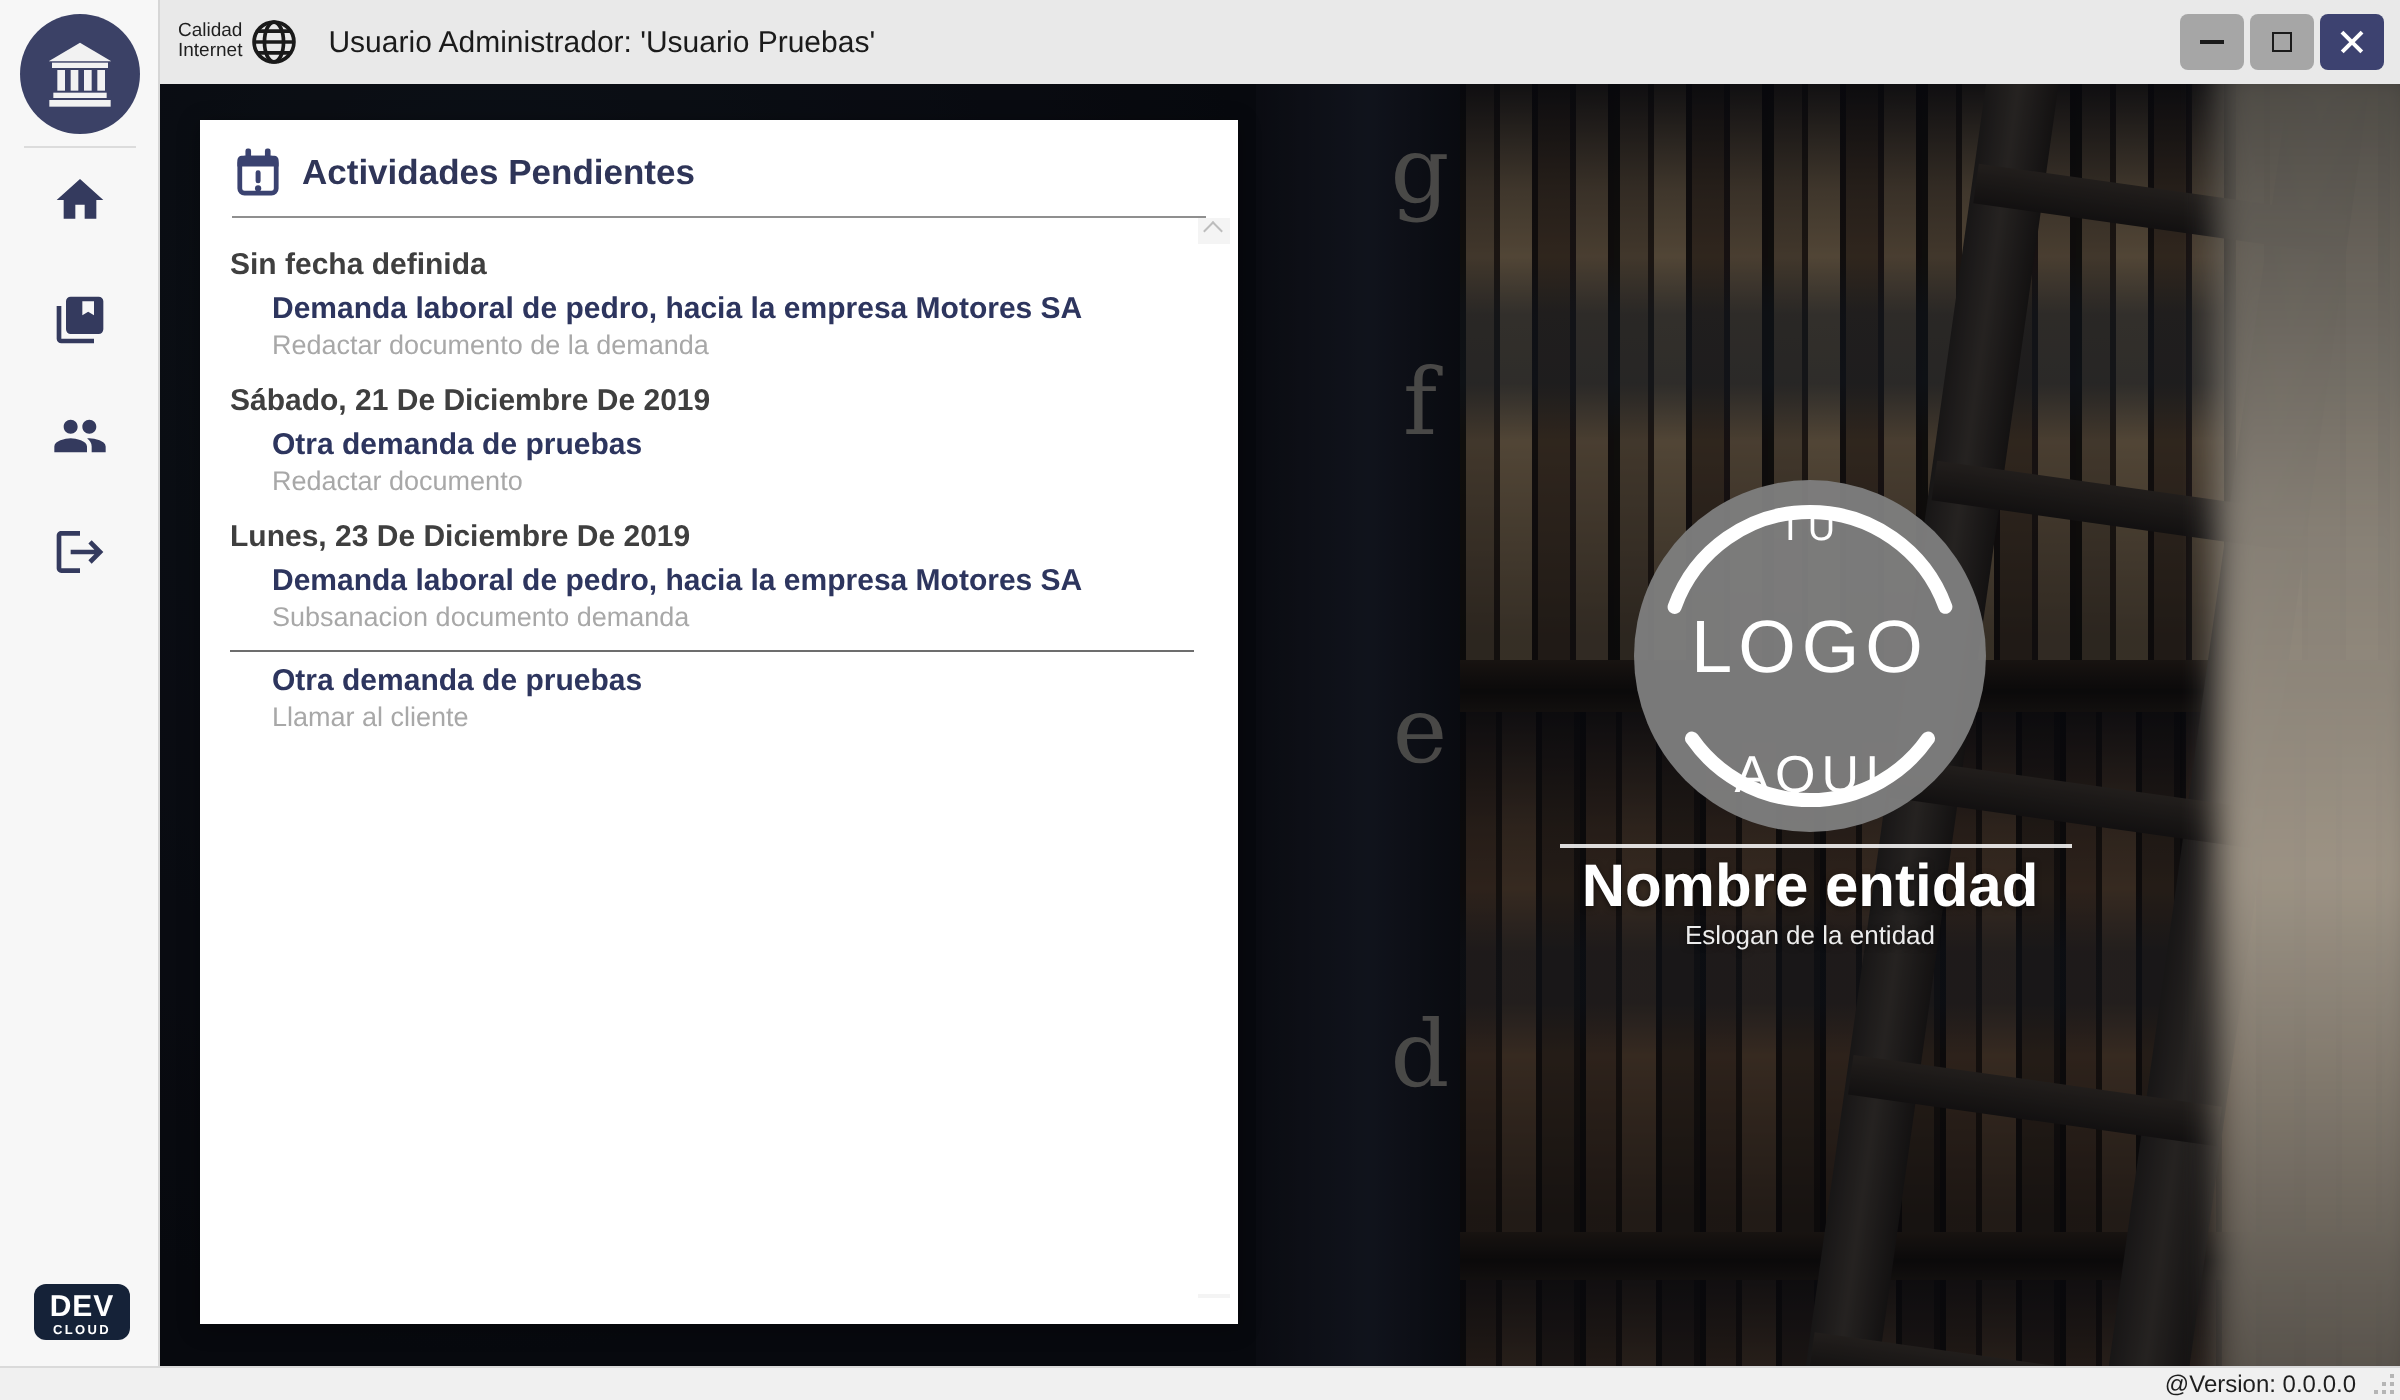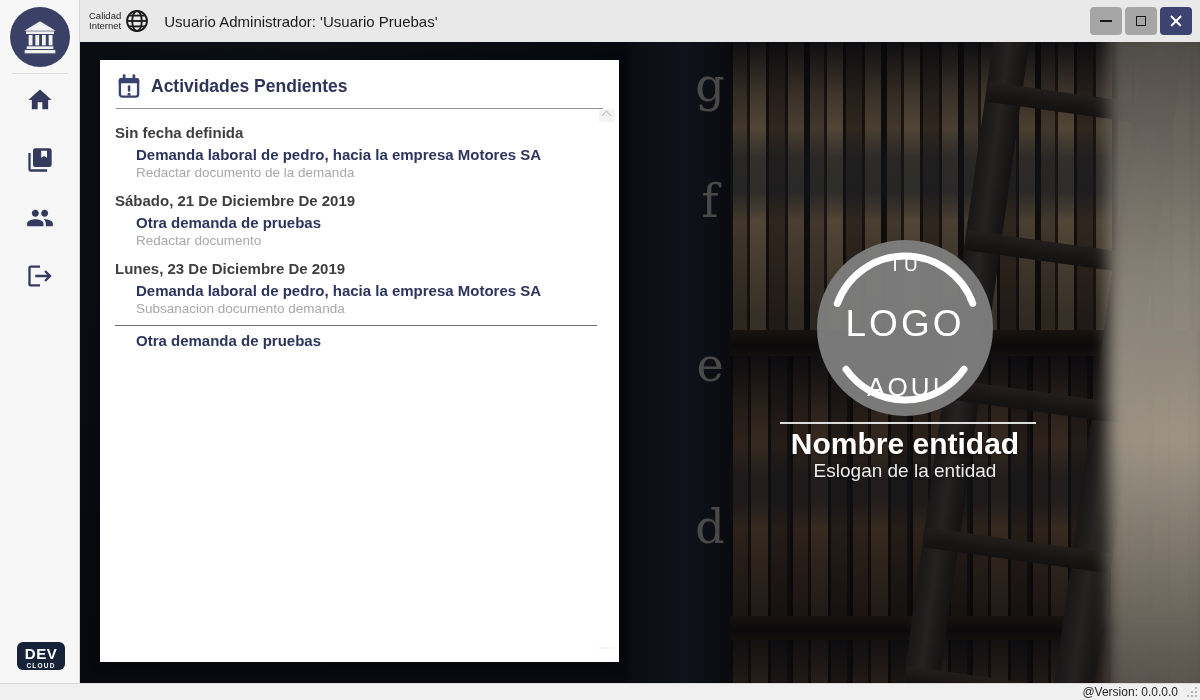--- a/index.html
+++ b/index.html
@@ -73,21 +73,21 @@
                  background:rgba(126,126,126,0.96); display:flex; flex-direction:column;
                  align-items:center; justify-content:center; color:#fff;gap:28px; }
   .logo-circle svg.arcs { position:absolute; inset:0; }
   .lc1 { font-size:19px; letter-spacing:3px; line-height:22px; }
   .lc2 { font-size:37px; letter-spacing:3px; line-height:40px; }
   .lc3 { font-size:26px; letter-spacing:3px; line-height:30px; }
   .brand-line { position:absolute; left:700px; top:380px; width:256px; height:2px; background:rgba(255,255,255,0.85); }
   .entity-name { position:absolute; left:625px; top:385px; width:400px; text-align:center;
                  font-size:30px; font-weight:bold; color:#fff; text-shadow:0 1px 3px rgba(0,0,0,.5); }
   .entity-slogan { position:absolute; left:625px; top:418px; width:400px; text-align:center;
-                   font-size:19px; color:#ececec; text-shadow:0 1px 3px rgba(0,0,0,.5); }
+                   font-size:13px; color:#ececec; text-shadow:0 1px 3px rgba(0,0,0,.5); }
 
   
   .card { position:absolute; left:100px; top:60px; width:519px; height:602px; background:#fff;
           box-shadow:0 2px 10px rgba(0,0,0,0.35); z-index:4; }
   .card-header { display:flex; align-items:center; gap:9px; padding:13px 16px 9px 16px; }
   .card-header svg { width:26px; height:26px; }
   .card-title { font-size:17.5px; font-weight:bold; color:#2f3558; }
   .header-divider { margin:0 16px; border-bottom:1px solid #8f8f8f; }
   .list { position:relative; padding-top:5px; height:540px; overflow:hidden; }
   .g-date { margin:9px 16px 0 15px; font-size:15px; font-weight:bold; color:#3f3f3f; line-height:19px; }
@@ -261,20 +261,21 @@
 
       <div class="group">
         <div class="g-date">Lunes, 23 De Diciembre De 2019</div>
         <div class="g-item">
           <div class="i-title">Demanda laboral de pedro, hacia la empresa Motores SA</div>
           <div class="i-sub">Subsanacion documento demanda</div>
         </div>
         <div class="item-divider"></div>
         <div class="g-item">
           <div class="i-title">Otra demanda de pruebas</div>
+          <div class="i-sub">Llamar al cliente</div>
         </div>
       </div>
 
       <div class="sb-btn up">
           <div class="chev"></div>
         </div>
       <div class="sb-btn down">
           <div class="chev"></div>
         </div>
     </div>

